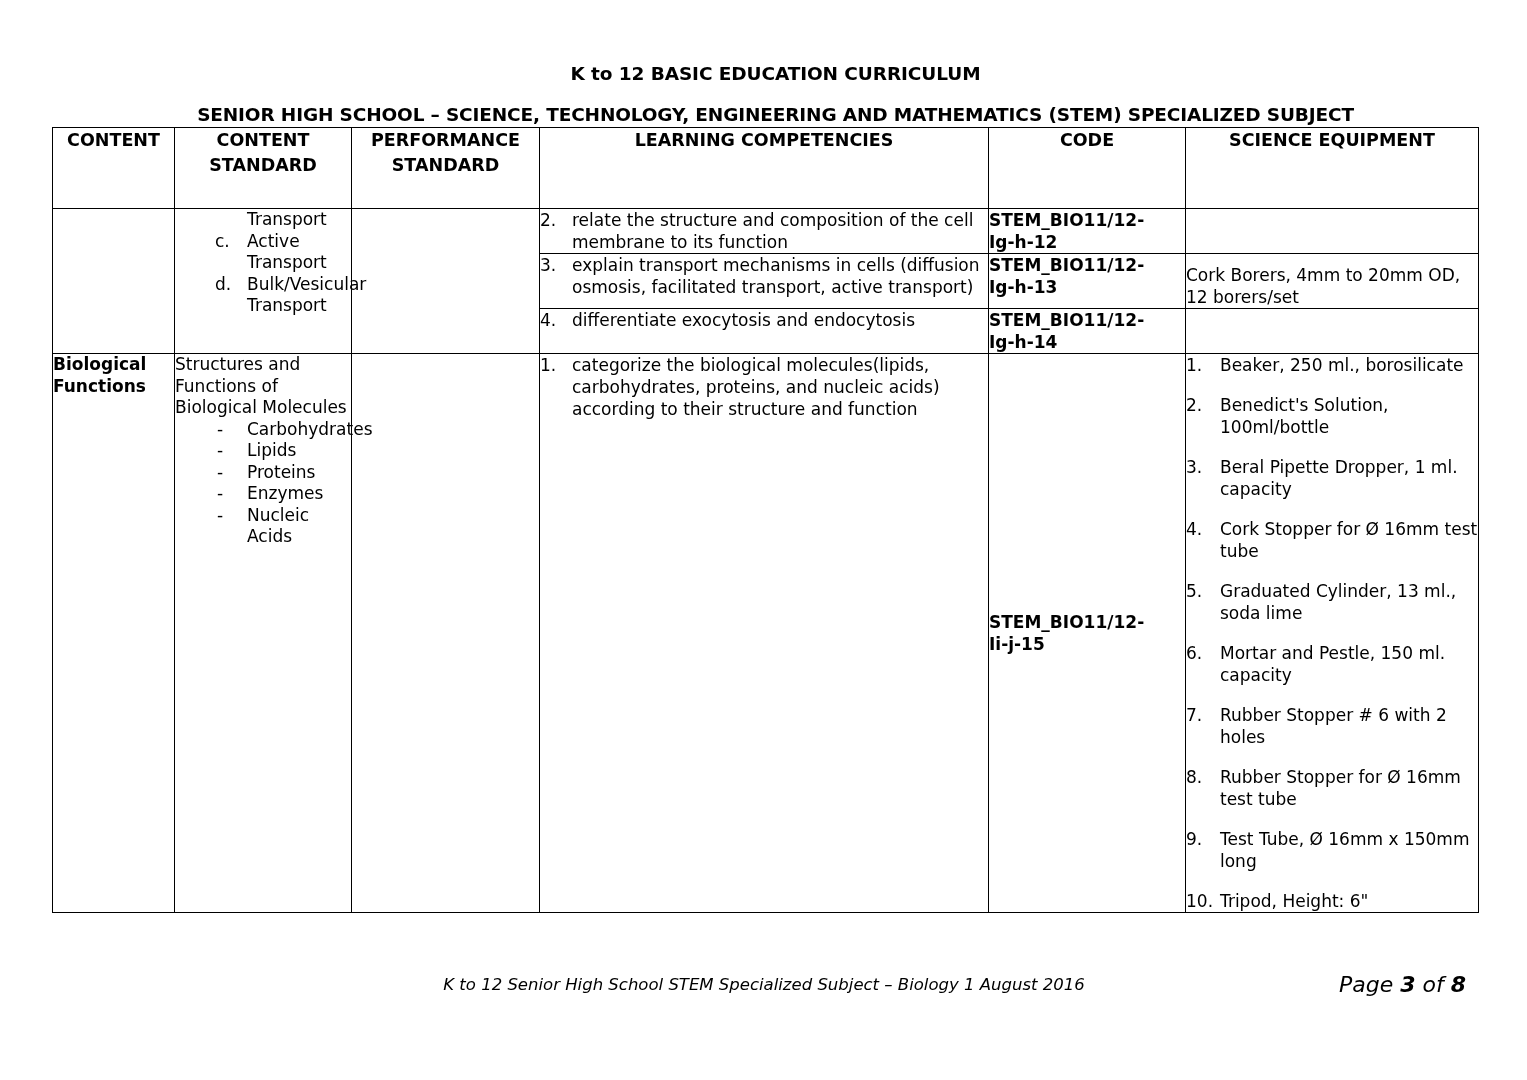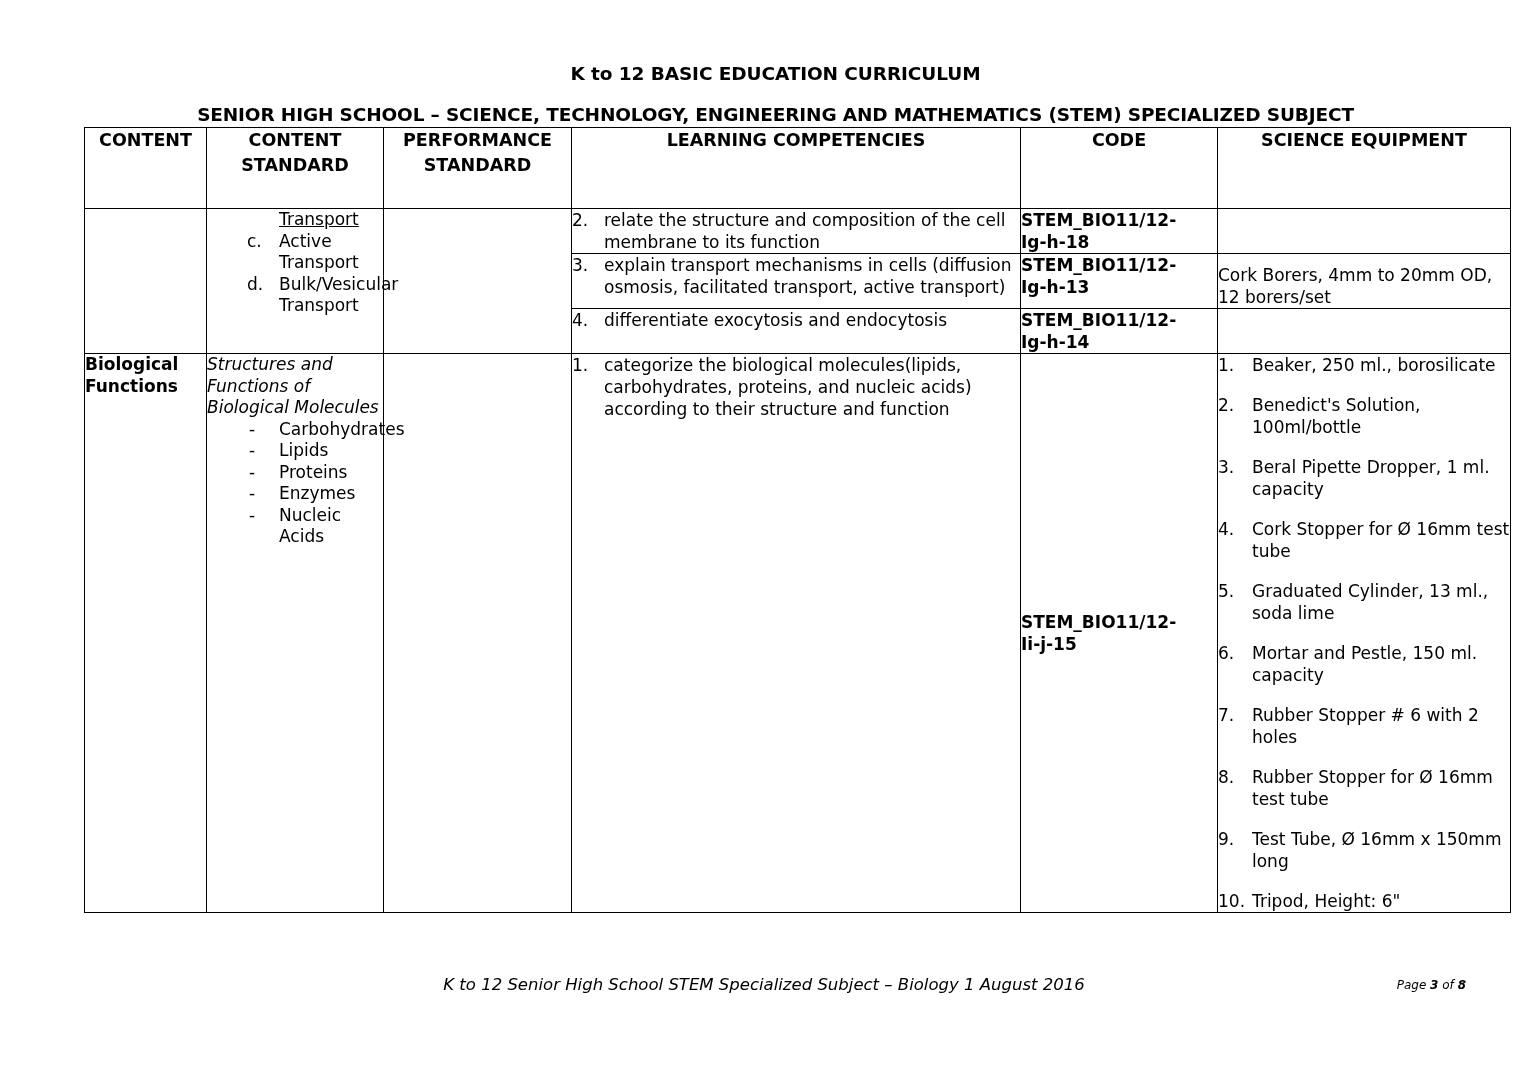--- a/index.html
+++ b/index.html
@@ -46,21 +46,20 @@
   }
 
   
   .tbl {
     position: absolute;
     left: 52px;
     top: 127px;
     width: 1426px;
     border-collapse: collapse;
     table-layout: fixed;
-    margin-left: 32px;
   }
   .tbl td, .tbl th {
     border: 1.6px solid #000;
     vertical-align: top;
     padding: 0;
   }
 
   
   col.c-content { width: 122px; }
   col.c-cstd    { width: 177px; }
@@ -80,21 +79,20 @@
   }
 
   
   .cs-cont {
     padding: 8px 6px 8px 8px;
     font-size: 17px;
     line-height: 21.5px;
   }
   .cs-cont .lead {
     padding-left: 72px;
-    text-decoration: underline;
   }
   .cs-item {
     display: flex;
     padding-left: 40px;
   }
   .cs-item .mk {
     width: 32px;
     flex: 0 0 32px;
   }
   .cs-item .tx {
@@ -160,21 +158,21 @@
     padding: 9px 6px 9px 10px;
     font-size: 17px;
     font-weight: bold;
     line-height: 21.5px;
   }
   .bm-std {
     padding: 9px 6px 9px 6px;
     font-size: 17px;
     line-height: 21.5px;
   }
-  .bm-std .hdline { padding-left: 0; font-style: italic; }
+  .bm-std .hdline { padding-left: 0; }
   .bm-sub {
     display: flex;
     padding-left: 42px;
   }
   .bm-sub .mk {
     width: 30px;
     flex: 0 0 30px;
   }
   .bm-sub .tx {
     flex: 1 1 auto;
@@ -211,21 +209,21 @@
   }
   .foot-note {
     font-size: 16.5px;
     line-height: 22px;
     margin-top: 2px;
   }
   .foot-page {
     position: absolute;
     right: 0;
     top: 0;
-    font-size: 12px;
+    font-size: 22px;
     font-style: italic;
     line-height: 22px;
   }
   .foot-page b { font-weight: bold; }
 </style>
 </head>
 <body>
 
 <div class="page">
 
@@ -279,21 +277,21 @@
         <td rowspan="3"></td>
 
         <td class="lc-cell">
           <div class="lc-item">
             <span class="num">2.</span>
             <span class="txt">relate the structure and composition of the cell membrane to its function</span>
           </div>
         </td>
         <td class="code-cell">
           <div>STEM_BIO11/12-</div>
-          <div>Ig-h-18</div>
+          <div>Ig-h-12</div>
         </td>
         <td class="sci-cell plain"></td>
       </tr>
 
       <tr>
         <td class="lc-cell">
           <div class="lc-item">
             <span class="num">3.</span>
             <span class="txt">explain transport mechanisms in cells (diffusion osmosis, facilitated transport, active transport)</span>
           </div>

